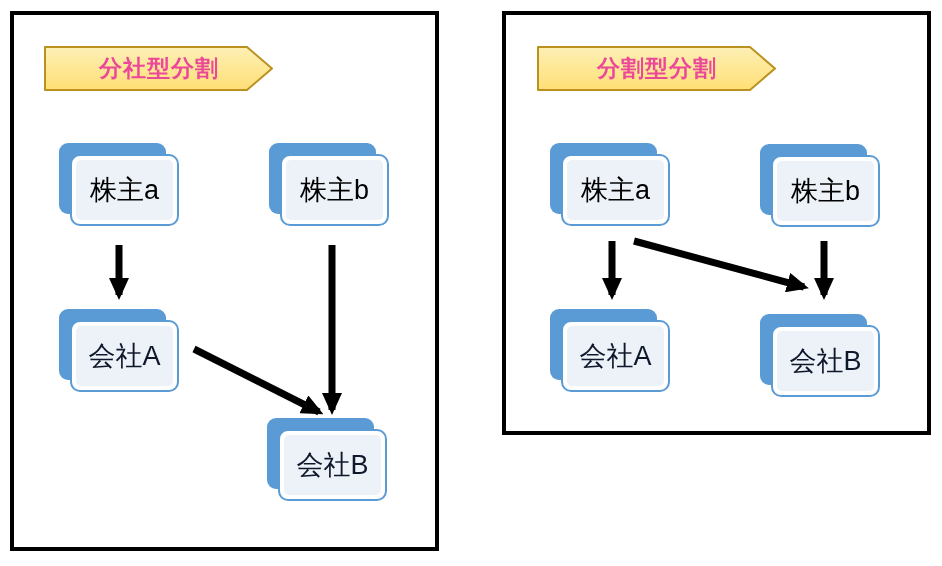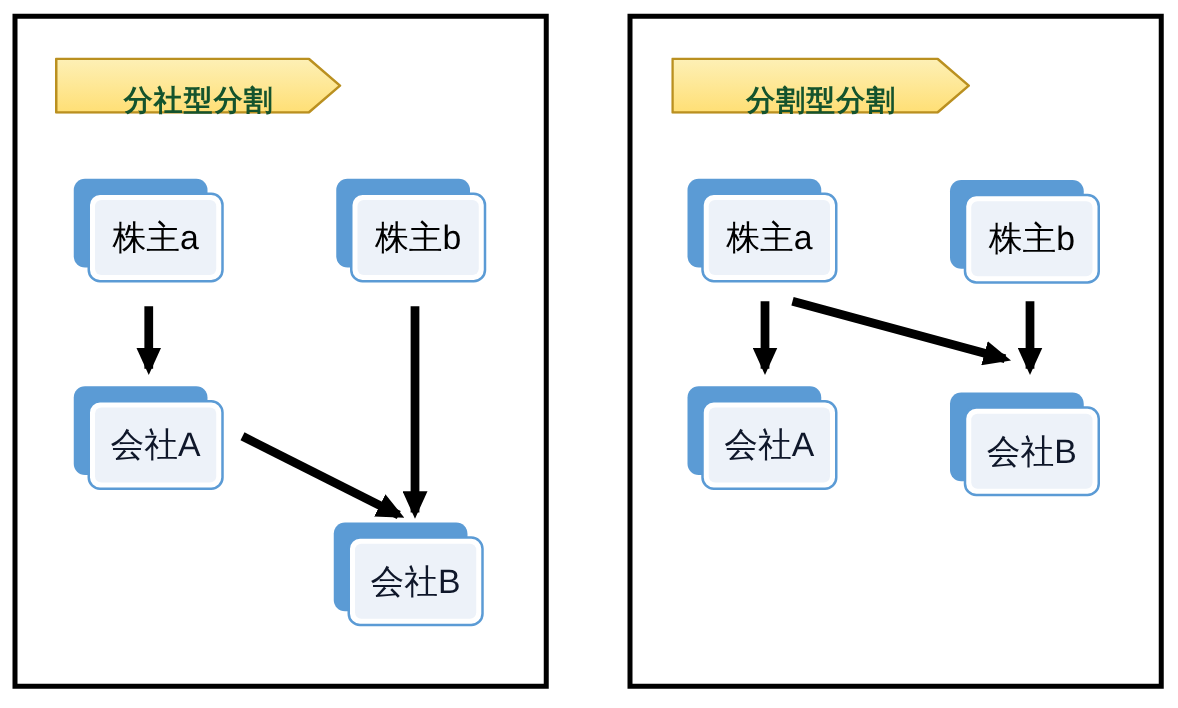--- a/index.html
+++ b/index.html
@@ -4,21 +4,21 @@
 <style>
   html,body{margin:0;padding:0;background:#ffffff;}
   body{width:942px;height:566px;overflow:hidden;
        font-family:"Liberation Sans","DejaVu Sans",sans-serif;}
   .canvas{position:relative;width:942px;height:566px;background:#ffffff;}
   .panel{position:absolute;border:4px solid #000;background:#fff;box-sizing:border-box;}
   .banner{position:absolute;}
   .banner svg{position:absolute;left:0;top:0;display:block;}
   .banner .banner-text{position:absolute;left:0;top:0;width:100%;height:100%;
        display:flex;align-items:center;justify-content:center;
-       font-size:23px;font-weight:bold;color:#14532d;letter-spacing:1px;margin-top:12px;}
+       font-size:23px;font-weight:bold;color:#ec4899;letter-spacing:1px;}
   .node{position:absolute;width:120px;height:83px;padding-left:40px;}
   .node .back{position:absolute;left:0;top:0;width:107px;height:71px;
        background:#5B9BD5;border-radius:9px;}
   .node .front{position:absolute;left:11px;top:11px;width:109px;height:72px;
        background:#ffffff;border:2px solid #5B9BD5;border-radius:10px;box-sizing:border-box;}
   .node .inner{position:absolute;left:4px;top:4px;right:4px;bottom:4px;
        background:#EDF2F9;border-radius:5px;
        display:flex;align-items:center;justify-content:center;}
   .node .label{font-size:27px;line-height:1;color:#000;white-space:nowrap;}
   .node .label.red{color:#0f172a;}
@@ -77,21 +77,21 @@
       </div>
       <div class="node" style="left: 253px; top: 403px;">
         <div class="back"></div>
         <div class="front">
           <div class="inner">
             <span class="label red">会社B</span>
           </div>
         </div>
       </div>
     </section>
-    <section class="panel" style="left: 502px; top: 11px; width: 429px; height: 540px;">
+    <section class="panel" style="left: 502px; top: 11px; width: 429px; height: 424px;">
       <div class="banner" style="left: 31px; top: 31px; width: 240px; height: 45px;">
         <svg width="240" height="45">
           <defs>
             <linearGradient id="bg1" x1="0" y1="0" x2="0" y2="1">
        <stop offset="0" stop-color="#FDF0B6"></stop>
        <stop offset="1" stop-color="#FFDF75"></stop>
      </linearGradient>
           </defs>
      <polygon points="1,1 213,1 238,22.5 213,44 1,44" fill="url(#bg1)" stroke="#BA9020" stroke-width="2" stroke-linejoin="round"></polygon>
         </svg>

